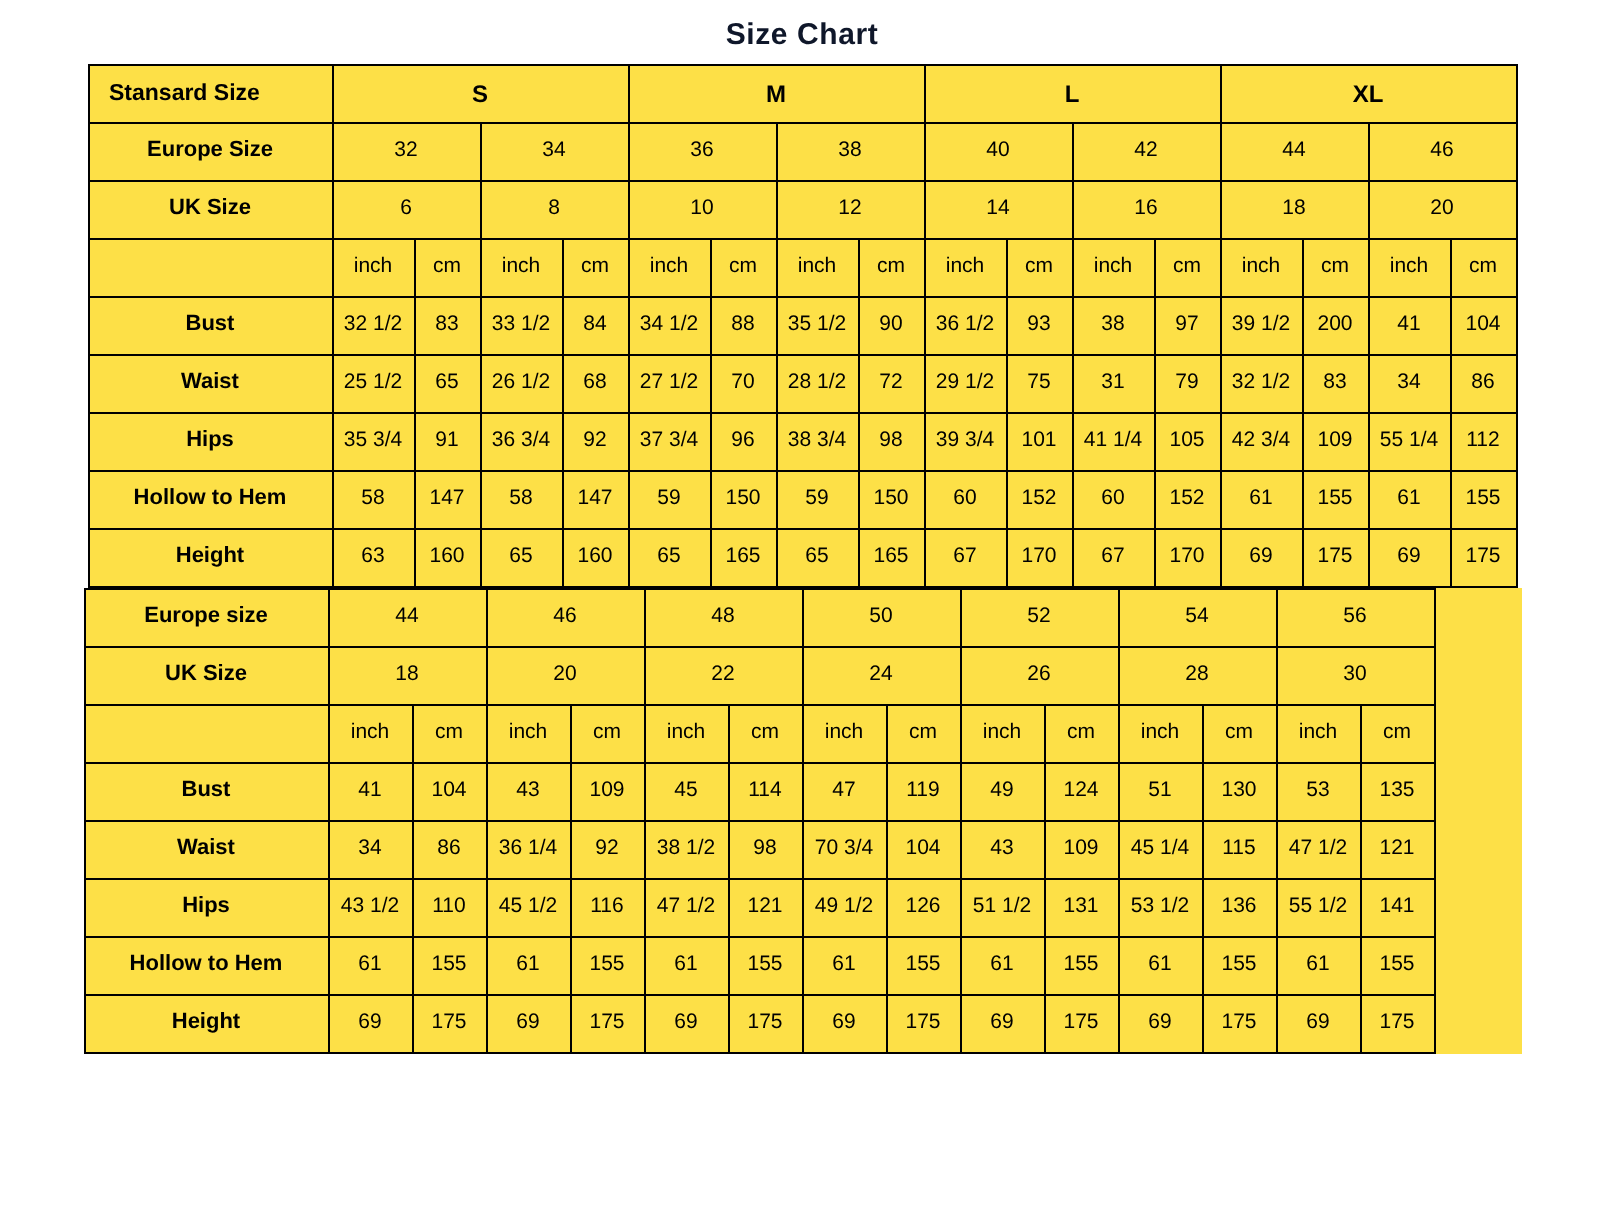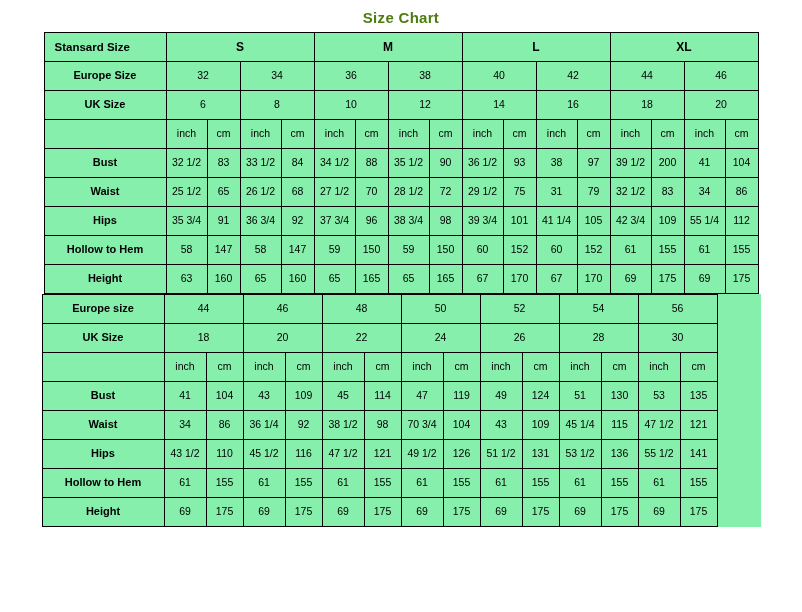--- a/index.html
+++ b/index.html
@@ -15,32 +15,32 @@
     overflow: hidden;
   }
   .page {
     position: relative;
     width: 802px;
     height: 612px;
     box-sizing: border-box;
   }
   .title {
     text-align: center;
-    color: #4d7c0f;
+    color: #0f172a;
     font-size: 15px;
     font-weight: bold;
     padding-top: 9px;
     padding-bottom: 6px;
     letter-spacing: 0.3px;
   }
   table.chart {
     border-collapse: collapse;
     table-layout: fixed;
     margin: 0 auto;
-    background: #86efac;
+    background: #fde047;
   }
   table.chart td {
     border: 1px solid #000;
     font-size: 10.5px;
     text-align: center;
     vertical-align: middle;
     padding: 0;
     height: 28px;
     line-height: 1.05;
     white-space: nowrap;

